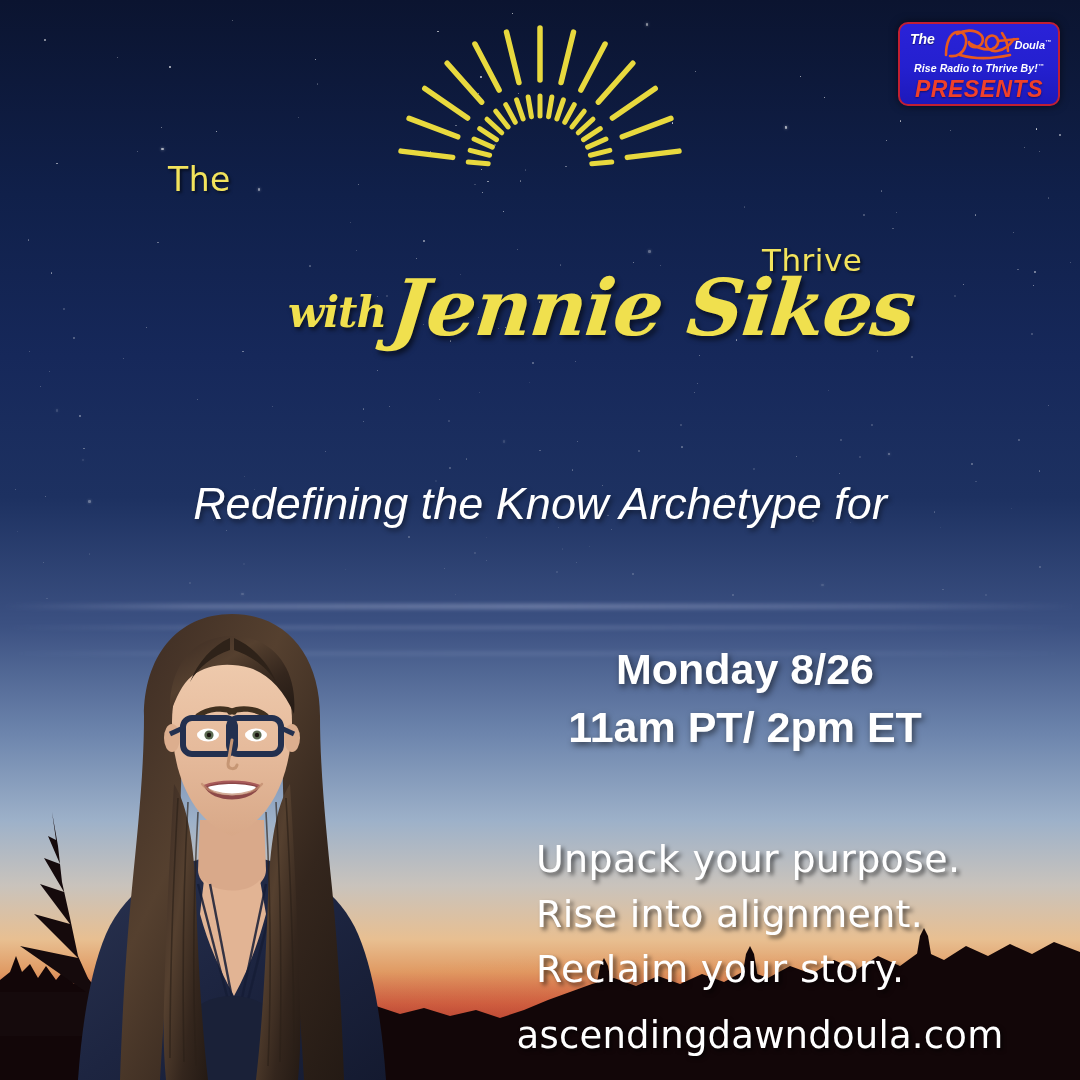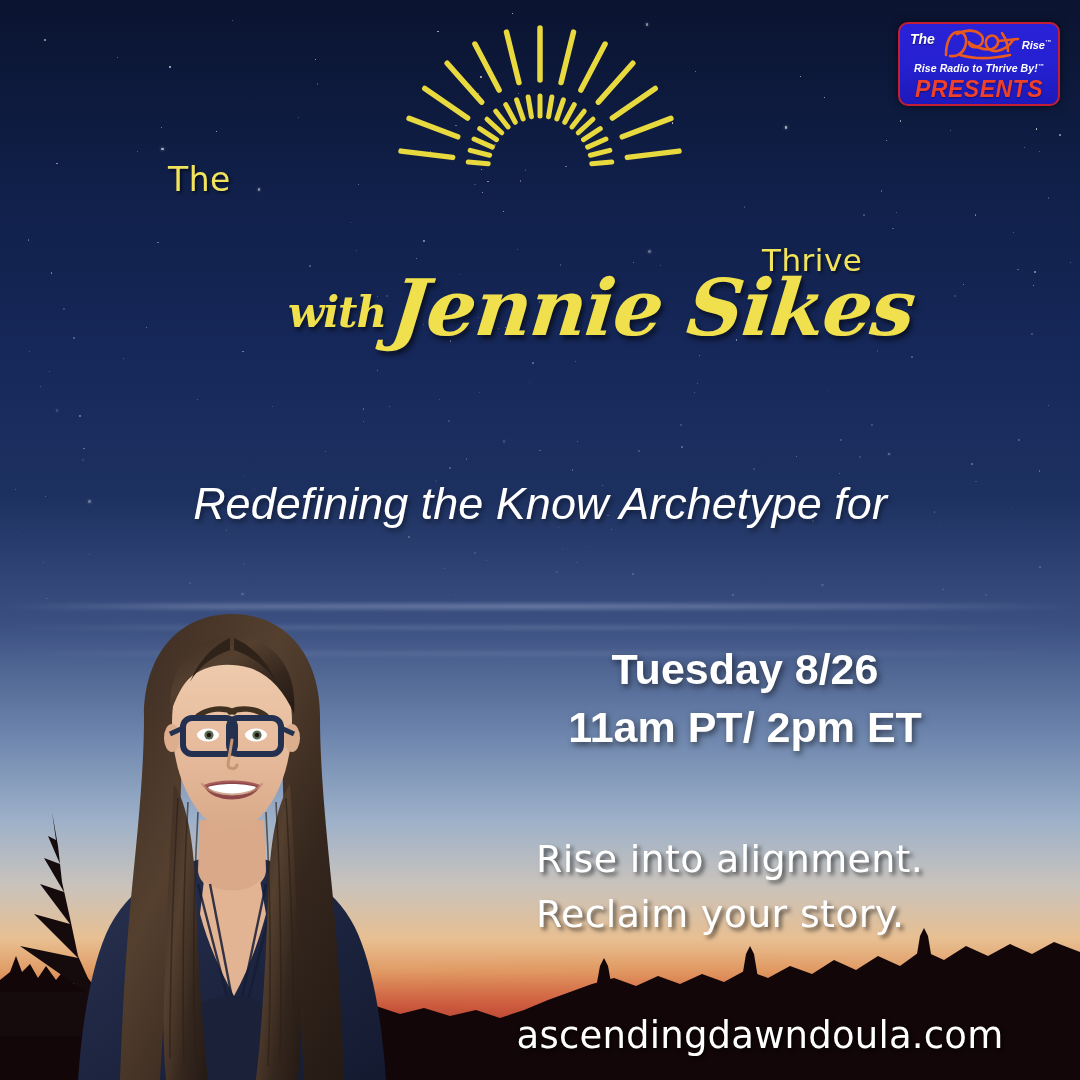--- a/index.html
+++ b/index.html
@@ -403,21 +403,21 @@
           <path d="M6,30 C6,18 10,8 17,7 C25,6 28,14 25,22 C23,28 17,32 10,31"></path>
           <path d="M17,9 C24,5 34,4 40,9 C45,13 43,20 37,22 C33,23 29,21 29,17"></path>
           <path d="M29,18 C36,22 44,26 52,24 C58,22 60,16 56,12"></path>
           <path d="M56,12 C52,9 47,11 46,16 C45,22 50,27 57,26 C64,25 70,20 74,14"></path>
           <path d="M62,8 C66,14 68,20 68,26"></path>
           <path d="M58,16 L78,14"></path>
           <path d="M20,30 C34,34 52,34 70,30"></path>
         </g>
       </svg>
       <span class="logo-show">
-        <span>Rise</span><sup>™</sup>
+        <span>Doula</span><sup>™</sup>
       </span>
     </div>
     <div class="logo-tag">
       <span>Rise Radio to Thrive By!</span><sup>™</sup>
     </div>
     <div class="logo-presents">PRESENTS</div>
   </div>
 
   <svg id="sunburst" viewBox="0 0 400 160">
     <g id="rays" stroke="#e8d93e" stroke-linecap="round">
@@ -459,25 +459,26 @@
   <div class="brand-the">The</div>
   <div class="brand-podcast">Thrive</div>
   <div class="brand-with">with</div>
   <div class="brand-name">Jennie Sikes</div>
 
   <div class="ep-sub">
     <div>Redefining the Know Archetype for</div>
   </div>
 
   <div class="datetime">
-    <div>Tuesday 8/26</div>
+    <div>Monday 8/26</div>
     <div>11am PT/ 2pm ET</div>
   </div>
 
   <div class="tagline">
+    <div>Unpack your purpose.</div>
     <div>Rise into alignment.</div>
     <div>Reclaim your story.</div>
   </div>
 
   <div class="site-url">ascendingdawndoula.com</div>
 
   <svg id="headshot" viewBox="0 0 360 492">
     <defs>
       <linearGradient id="hairG" x1="0" y1="0" x2="1" y2="1">
         <stop offset="0%" stop-color="#3a2a22"></stop>

